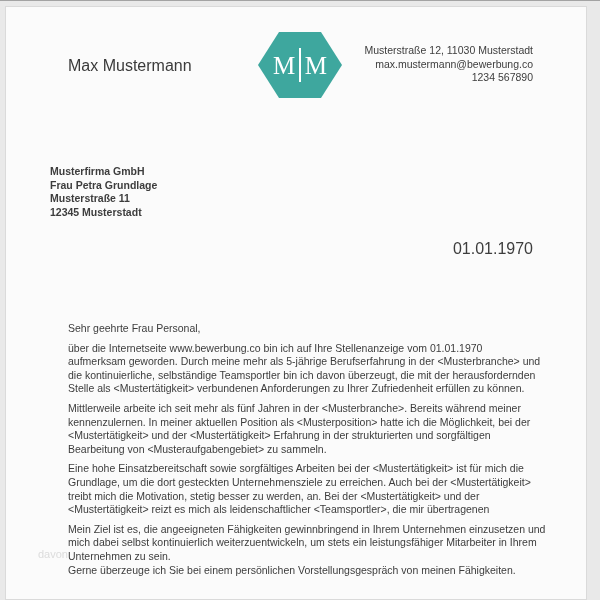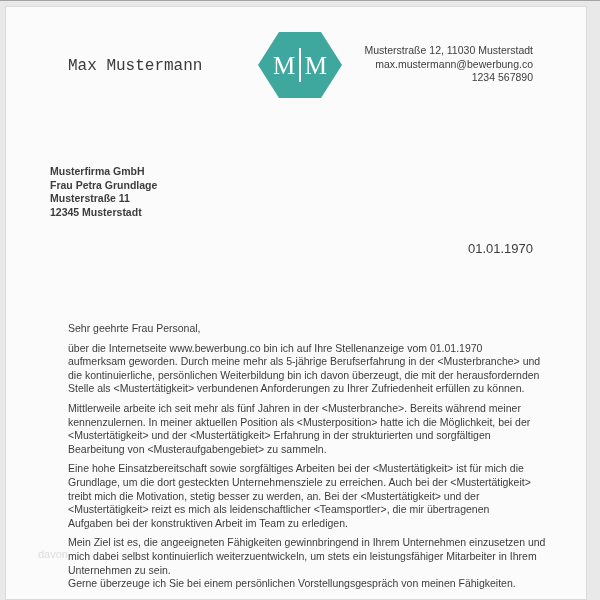--- a/index.html
+++ b/index.html
@@ -4,21 +4,21 @@
 <style>
   html,body{margin:0;padding:0;width:600px;height:600px;overflow:hidden;}
   body{background:#e9e9e9;font-family:"Liberation Sans",sans-serif;}
   .topline{position:absolute;left:0;top:0;width:600px;height:1px;background:#a3a3a3;}
   .page{
     position:absolute;left:5px;top:6px;width:582px;height:594px;
     background:#fbfbfb;border:1px solid #dadada;box-sizing:border-box;
   }
   .name{
     position:absolute;left:62px;top:49px;
-    font-family:Liberation Mono, monospace;font-size:16px;line-height:20px;
+    font-family:Liberation Sans, sans-serif;font-size:16px;line-height:20px;
     color:#3a3a3a;
   }
   .logo{
     position:absolute;left:252px;top:25px;width:84px;height:66px;
     clip-path:polygon(25% 0,75% 0,100% 50%,75% 100%,25% 100%,0 50%);
     display:flex;align-items:center;justify-content:center;
   }
   .logo .m{
     font-family:"Liberation Serif",serif;font-size:25px;color:#ffffff;
     line-height:25px;
@@ -27,21 +27,21 @@
   .contact{
     position:absolute;right:53px;top:37px;text-align:right;
     font-size:10.5px;line-height:13px;color:#3d3d3d;
   }
   .recipient{
     position:absolute;left:44px;top:158px;
     font-size:10.5px;line-height:13.5px;color:#3d3d3d;font-weight:bold;
   }
   .date{
     position:absolute;right:53px;top:235px;text-align:right;
-    font-size:13px;line-height:13px;color:#3d3d3d;
+    font-size:16px;line-height:13px;color:#3d3d3d;
   }
   .subject{
     position:absolute;left:62px;top:270px;
     font-family:"Liberation Serif",serif;font-size:17px;line-height:22px;
   }
   .body{
     position:absolute;left:62px;top:315px;width:476px;
     font-size:10.5px;color:#3c3c3c;
   }
   .para{margin:0 12px 6px 0;}
@@ -83,35 +83,34 @@
     <div class="date">01.01.1970</div>
 
 
     <div class="body">
         <div class="para">
           <div class="line">Sehr geehrte Frau Personal,</div>
         </div>
         <div class="para">
           <div class="line">über die Internetseite www.bewerbung.co bin ich auf Ihre Stellenanzeige vom 01.01.1970</div>
           <div class="line">aufmerksam geworden. Durch meine mehr als 5-jährige Berufserfahrung in der &lt;Musterbranche&gt; und</div>
-          <div class="line">die kontinuierliche, persönlichen Weiterbildung bin ich davon überzeugt, die mit der herausfordernden</div>
+          <div class="line">die kontinuierliche, selbständige Teamsportler bin ich davon überzeugt, die mit der herausfordernden</div>
           <div class="line">Stelle als &lt;Mustertätigkeit&gt; verbundenen Anforderungen zu Ihrer Zufriedenheit erfüllen zu können.</div>
         </div>
         <div class="para">
           <div class="line">Mittlerweile arbeite ich seit mehr als fünf Jahren in der &lt;Musterbranche&gt;. Bereits während meiner</div>
           <div class="line">kennenzulernen. In meiner aktuellen Position als &lt;Musterposition&gt; hatte ich die Möglichkeit, bei der</div>
           <div class="line">&lt;Mustertätigkeit&gt; und der &lt;Mustertätigkeit&gt; Erfahrung in der strukturierten und sorgfältigen</div>
           <div class="line">Bearbeitung von &lt;Musteraufgabengebiet&gt; zu sammeln.</div>
         </div>
         <div class="para">
           <div class="line">Eine hohe Einsatzbereitschaft sowie sorgfältiges Arbeiten bei der &lt;Mustertätigkeit&gt; ist für mich die</div>
           <div class="line">Grundlage, um die dort gesteckten Unternehmensziele zu erreichen. Auch bei der &lt;Mustertätigkeit&gt;</div>
           <div class="line">treibt mich die Motivation, stetig besser zu werden, an. Bei der &lt;Mustertätigkeit&gt; und der</div>
           <div class="line">&lt;Mustertätigkeit&gt; reizt es mich als leidenschaftlicher &lt;Teamsportler&gt;, die mir übertragenen</div>
-          <div class="line">Aufgaben bei der konstruktiven Arbeit im Team zu erledigen.</div>
         </div>
         <div class="para">
           <div class="line">Mein Ziel ist es, die angeeigneten Fähigkeiten gewinnbringend in Ihrem Unternehmen einzusetzen und</div>
           <div class="line">mich dabei selbst kontinuierlich weiterzuentwickeln, um stets ein leistungsfähiger Mitarbeiter in Ihrem</div>
           <div class="line">Unternehmen zu sein.</div>
         </div>
         <div class="para">
           <div class="line">Gerne überzeuge ich Sie bei einem persönlichen Vorstellungsgespräch von meinen Fähigkeiten.</div>
         </div>
       </div>

